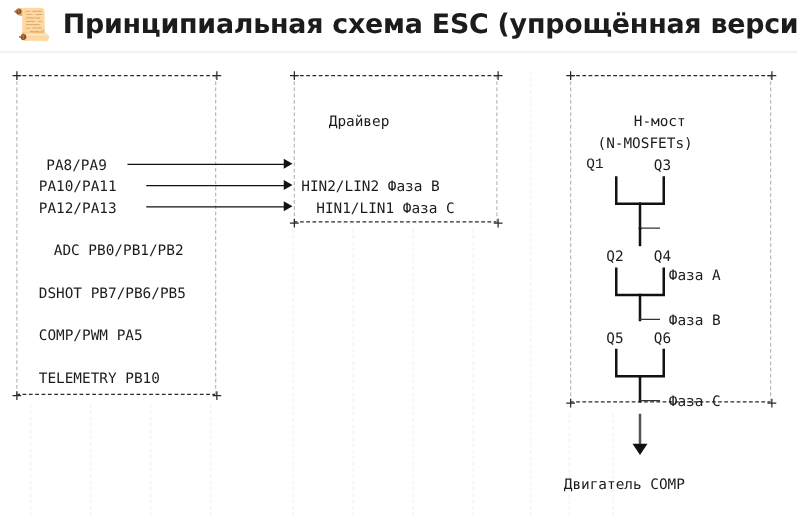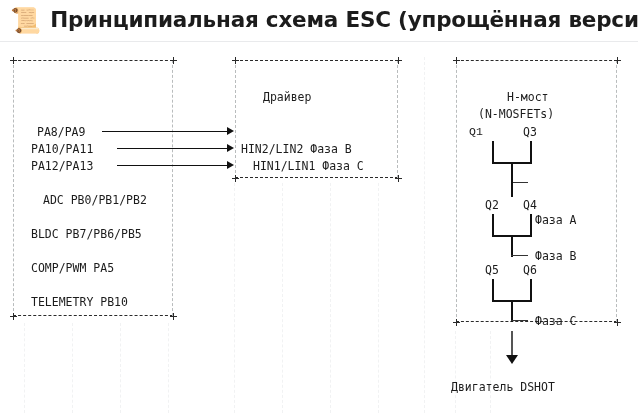--- a/index.html
+++ b/index.html
@@ -207,21 +207,21 @@
     <span class="corner tr"></span>
     <span class="corner bl"></span>
     <span class="corner br"></span>
   </div>
 
 
   <div class="mono" style="left:37px; top:84px;">PA8/PA9</div>
   <div class="mono" style="left:31px; top:101px;">PA10/PA11</div>
   <div class="mono" style="left:31px; top:118px;">PA12/PA13</div>
   <div class="mono" style="left:43px; top:152px;">ADC PB0/PB1/PB2</div>
-  <div class="mono" style="left:31px; top:186px;">BLDC PB7/PB6/PB5</div>
+  <div class="mono" style="left:31px; top:186px;">DSHOT PB7/PB6/PB5</div>
   <div class="mono" style="left:31px; top:220px;">COMP/PWM PA5</div>
   <div class="mono" style="left:31px; top:254px;">TELEMETRY PB10</div>
 
   <div class="sig-line" style="left:102px; top:90px;  width:126px;"></div>
   <div class="sig-head" style="left:227px; top:86px;"></div>
 
   <div class="sig-line" style="left:117px; top:107px; width:111px;"></div>
   <div class="sig-head" style="left:227px; top:103px;"></div>
 
   <div class="sig-line" style="left:117px; top:124px; width:111px;"></div>
@@ -279,15 +279,15 @@
   <div class="mono" style="left:523px; top:222px;">Q6</div>
   <div class="wire-v" style="left:492px; top:238px; height:22px;"></div>
   <div class="wire-v" style="left:530px; top:238px; height:22px;"></div>
   <div class="wire-h" style="left:492px; top:259px; width:40px;"></div>
   <div class="wire-v" style="left:511px; top:259px; height:22px;"></div>
   <div class="tap-h" style="left:511px; top:279px; width:17px;"></div>
   <div class="mono" style="left:535px; top:273px;">Фаза C</div>
 
   <div class="motor-stem" style="left:511px; top:290px; height:25px;"></div>
   <div class="motor-head" style="left:506px; top:314px;"></div>
-  <div class="mono" style="left:451px; top:339px;">Двигатель DSHOT</div>
+  <div class="mono" style="left:451px; top:339px;">Двигатель COMP</div>
 
 </div>
 
 </body></html>

